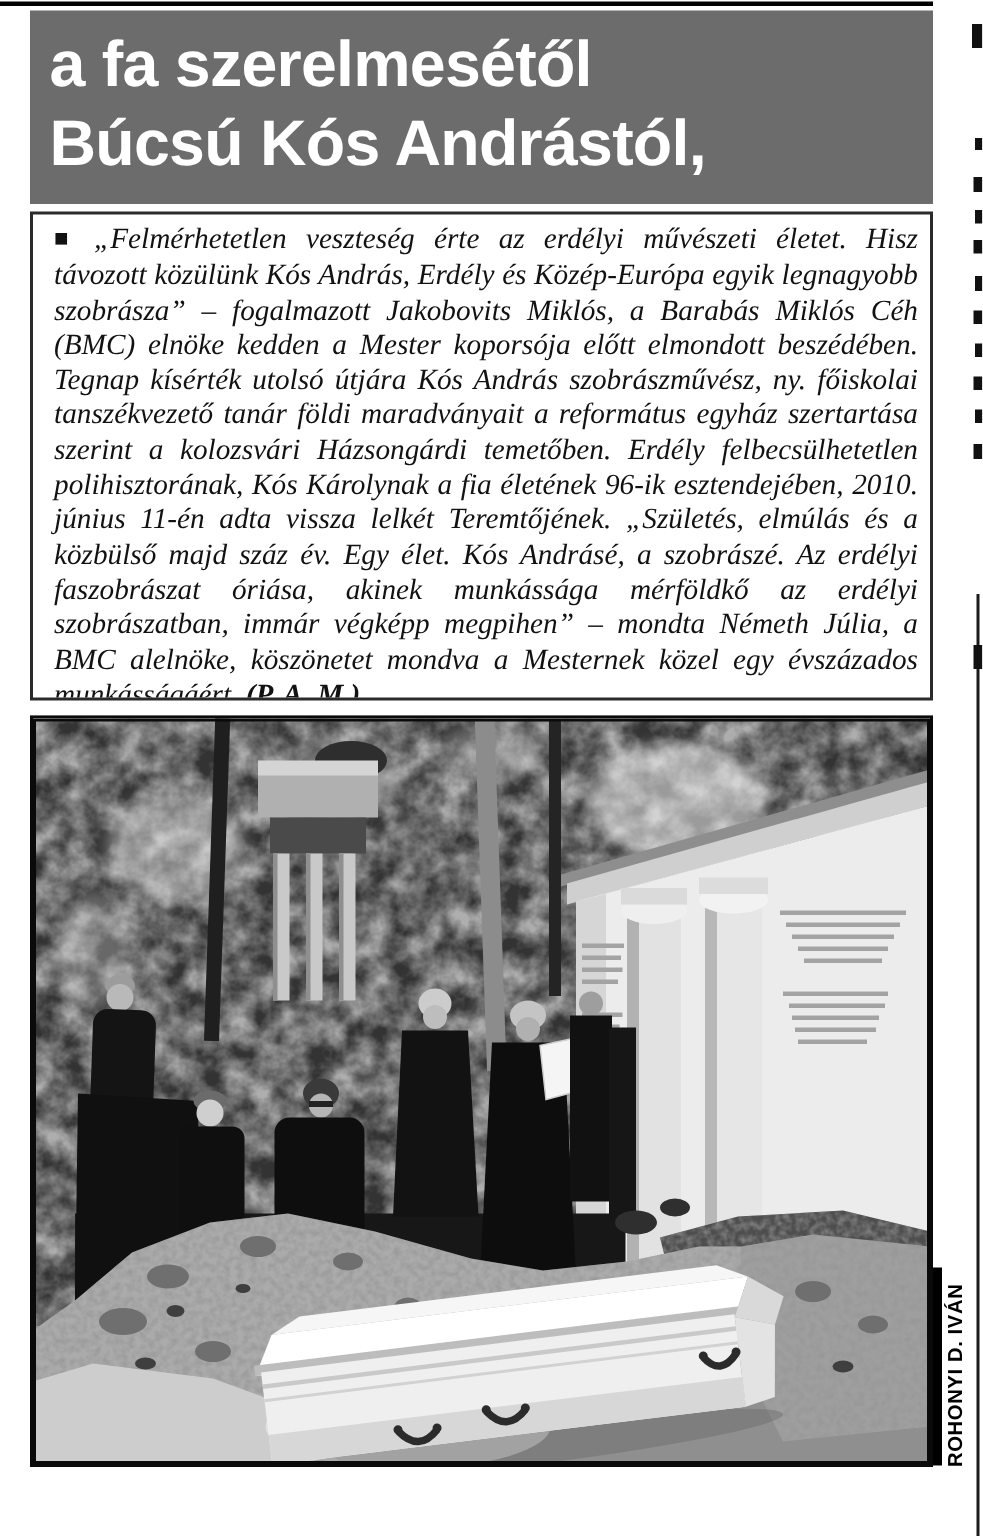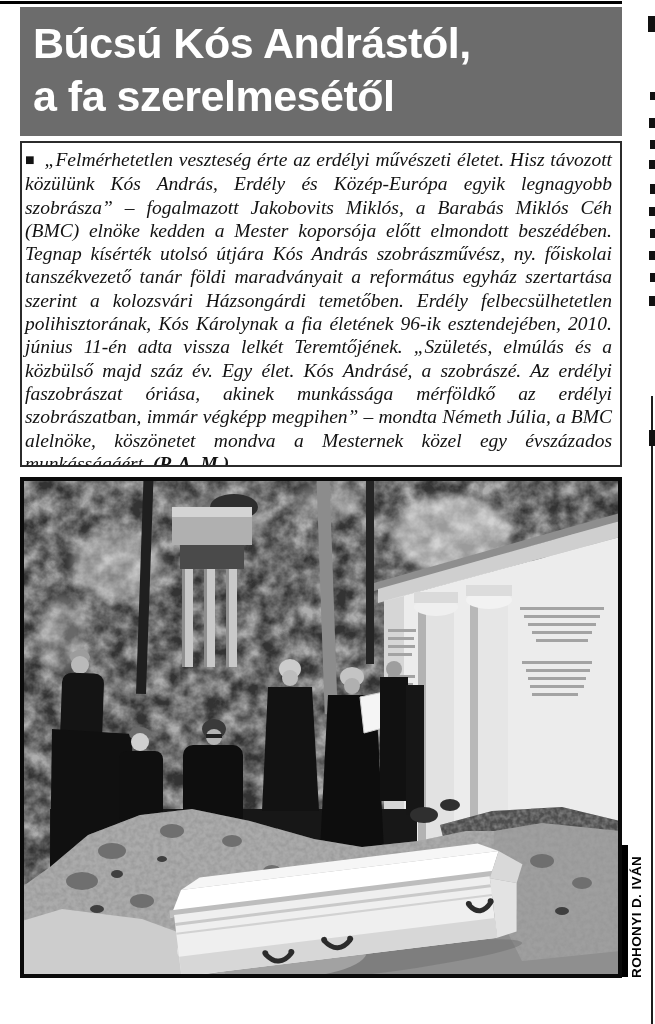--- a/index.html
+++ b/index.html
@@ -12,21 +12,21 @@
     position:absolute;left:20px;top:7px;width:602px;height:129px;
     box-sizing:border-box;padding:10px 0 0 13px;
   }
   .headline-box h1{
     margin:0;font-family:"Liberation Sans",sans-serif;font-weight:700;
     font-size:43px;line-height:53px;letter-spacing:-0.5px;
   }
   .lede-box{
     position:absolute;left:20px;top:141px;width:602px;height:326px;
     box-sizing:border-box;border:2px solid #2b2b2b;
-    padding:5px 8px 0 3px;overflow:hidden;
+    padding:5px 8px 0 14px;overflow:hidden;
   }
   .lede-box p{
     margin:0;font-style:italic;font-size:19.5px;line-height:23.3px;
     text-align:justify;color:#121212;
   }
   .lede-marker{font-style:normal;font-size:16px;margin-right:9px;position:relative;top:-1px;}
   .lede-byline{font-weight:700;}
   .photo-frame{
     position:absolute;left:20px;top:477px;width:602px;height:501px;
     box-sizing:border-box;border:2px solid #0a0a0a;background:#9a9a9a;
@@ -44,22 +44,22 @@
 </style>
 </head>
 <body>
 
 <div class="page">
 
   <div class="top-rule"></div>
 
   <div class="headline-box" style="background:#6c6c6c;">
     <h1 style="color:#ffffff;">
+      <span style="display:block;">a fa szerelmesétől</span>
       <span style="display:block;">Búcsú Kós Andrástól,</span>
-      <span style="display:block;">a fa szerelmesétől</span>
     </h1>
   </div>
 
   <div class="lede-box">
     <p><span class="lede-marker">■</span><span>„Felmérhetetlen veszteség érte az erdélyi művészeti életet. Hisz távozott közülünk Kós András, Erdély és Közép-Európa egyik legnagyobb szobrásza” – fogalmazott Jakobovits Miklós, a Barabás Miklós Céh (BMC) elnöke kedden a Mester koporsója előtt elmondott beszédében. Tegnap kísérték utolsó útjára Kós András szobrászművész, ny. főiskolai tanszékvezető tanár földi maradványait a református egyház szertartása szerint a kolozsvári Házsongárdi temetőben. Erdély felbecsülhetetlen polihisztorának, Kós Károlynak a fia életének 96-ik esztendejében, 2010. június 11-én adta vissza lelkét Teremtőjének. „Születés, elmúlás és a közbülső majd száz év. Egy élet. Kós Andrásé, a szobrászé. Az erdélyi faszobrászat óriása, akinek munkássága mérföldkő az erdélyi szobrászatban, immár végképp megpihen” – mondta Németh Júlia, a BMC alelnöke, köszönetet mondva a Mesternek közel egy évszázados munkásságáért. </span><b class="lede-byline">(P. A. M.)</b></p>
   </div>
 
   <div class="photo-frame">
     <svg viewBox="0 0 598 497" preserveAspectRatio="none">
       <defs>

